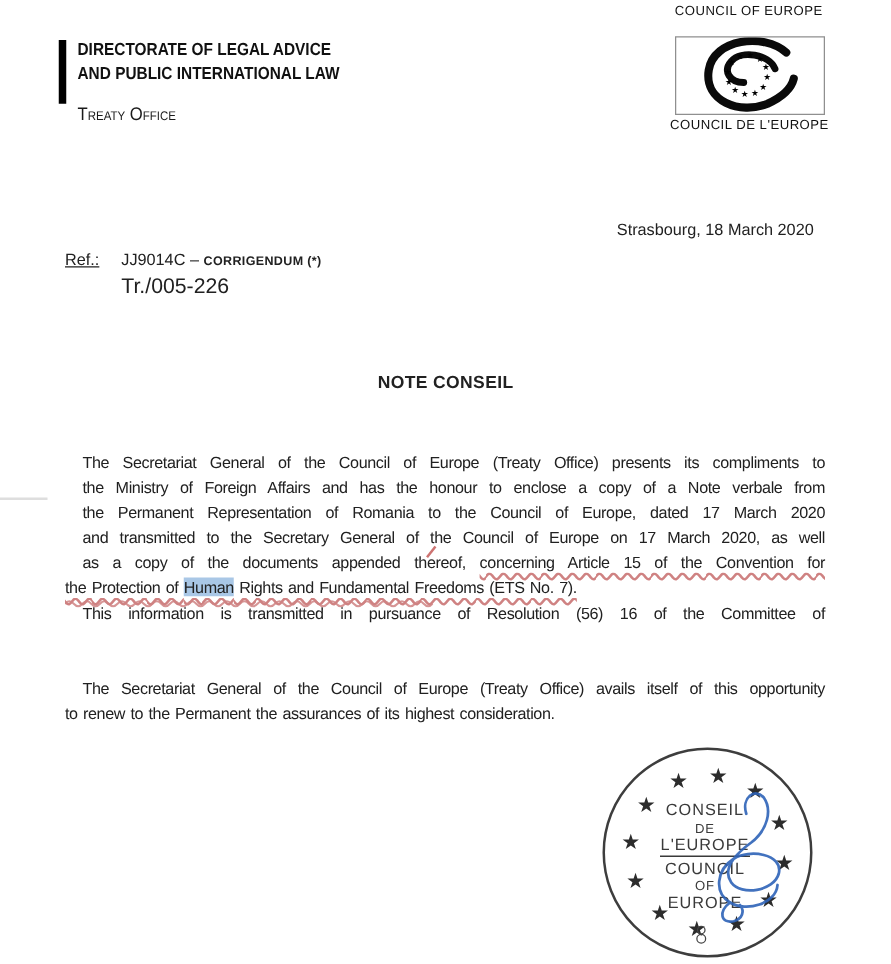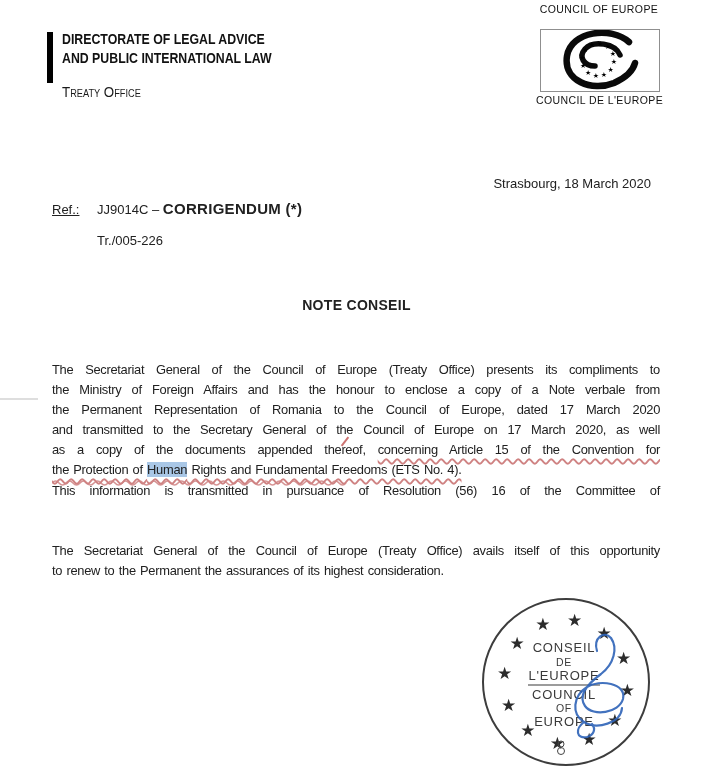--- a/index.html
+++ b/index.html
@@ -26,31 +26,31 @@
   .logo-label-top{position:absolute;left:536px;top:3px;width:126px;text-align:center;
     font-size:10.5px;letter-spacing:.4px;white-space:nowrap;color:#111;}
   .logo-box{position:absolute;left:540px;top:29px;width:118px;height:61px;border:1px solid #8f8f8f;background:#fff;}
   .logo-box svg{display:block;width:118px;height:61px;}
   .logo-label-bottom{position:absolute;left:536px;top:94px;width:126px;text-align:center;
     font-size:10.5px;letter-spacing:.4px;white-space:nowrap;color:#111;}
   
   .date-line{position:absolute;top:176px;right:62px;font-size:13px;}
   .ref-line{position:absolute;left:52px;top:200px;font-size:13px;white-space:nowrap;}
   .ref-label{display:inline-block;width:45px;text-decoration:underline;}
-  .ref-corr{font-weight:bold;font-size:15px;letter-spacing:.3px;margin-top:13px;}
-  .tr-line{position:absolute;left:97px;top:233px;font-size:13px;}
+  .ref-corr{font-weight:bold;font-size:10px;letter-spacing:.3px;margin-top:13px;}
+  .tr-line{position:absolute;left:97px;top:219px;font-size:17px;}
   
   .doc-title{position:absolute;left:0;top:297px;width:713px;text-align:center;
     font-weight:bold;font-size:14px;letter-spacing:.3px;}
   
   .body-par{position:absolute;left:52px;width:608px;font-size:12.9px;line-height:20px;
     letter-spacing:-.3px;word-spacing:1px;}
   #p1{top:360px;} #p2{top:481px;} #p3{top:541px;}
   .line{height:20px;text-align:left;}
-  .line.j{text-align:justify;text-align-last:justify;}
+  .line.j{text-align:justify;text-align-last:justify;margin-left:14px;}
   .highlight{background:var(--highlight);}
   .squiggle{
     text-decoration-line:underline;text-decoration-style:wavy;
     text-decoration-color:var(--squiggle);text-decoration-thickness:1.6px;
     text-underline-offset:4px;
   }
   .extra-squiggle{position:absolute;left:52px;top:479px;width:296px;height:8px;}
   .extra-squiggle path{fill:none;stroke:var(--squiggle);stroke-width:1.6;opacity:.85;}
   .red-tick{position:absolute;left:344px;top:436px;width:2px;height:11px;background:#c0504d;
     opacity:.8;transform:rotate(38deg);}
@@ -104,21 +104,21 @@
   <div class="tr-line">Tr./005-226</div>
 
   <div class="doc-title">NOTE CONSEIL</div>
 
   <div class="body-par" id="p1">
       <div class="line j"><span>The Secretariat General of the Council of Europe (Treaty Office) presents its compliments to</span></div>
       <div class="line j"><span>the Ministry of Foreign Affairs and has the honour to enclose a copy of a Note verbale from</span></div>
       <div class="line j"><span>the Permanent Representation of Romania to the Council of Europe, dated 17 March 2020</span></div>
       <div class="line j"><span>and transmitted to the Secretary General of the Council of Europe on 17 March 2020, as well</span></div>
       <div class="line j"><span>as a copy of the documents appended thereof, </span><span class="squiggle">concerning Article 15 of the Convention for</span></div>
-      <div class="line"><span class="squiggle">the Protection of </span><span class="squiggle highlight">Human</span><span class="squiggle"> Rights and Fundamental Freedoms (ETS No. 4).</span></div>
+      <div class="line"><span class="squiggle">the Protection of </span><span class="squiggle highlight">Human</span><span class="squiggle"> Rights and Fundamental Freedoms (ETS No. 7).</span></div>
     </div>
   <div class="body-par" id="p2">
       <div class="line j"><span>This information is transmitted in pursuance of Resolution (56) 16 of the Committee of</span></div>
     </div>
   <div class="body-par" id="p3">
       <div class="line j"><span>The Secretariat General of the Council of Europe (Treaty Office) avails itself of this opportunity</span></div>
       <div class="line"><span>to renew to the Permanent the assurances of its highest consideration.</span></div>
     </div>
 
   <svg class="extra-squiggle" viewBox="0 0 296 8" preserveAspectRatio="none">

